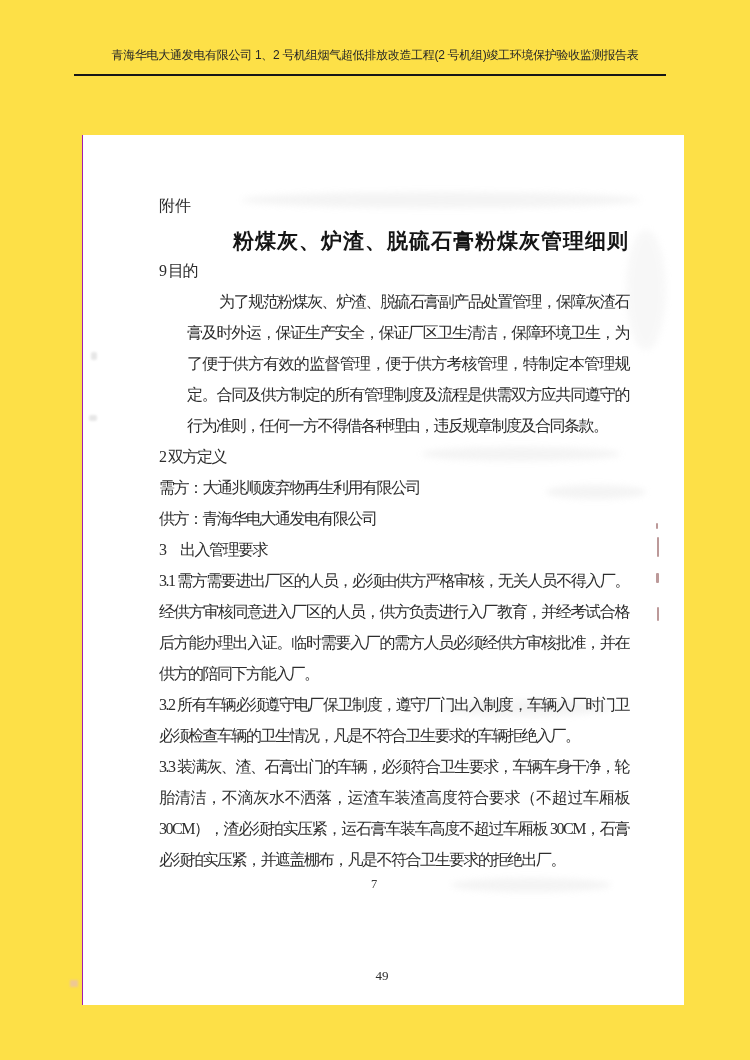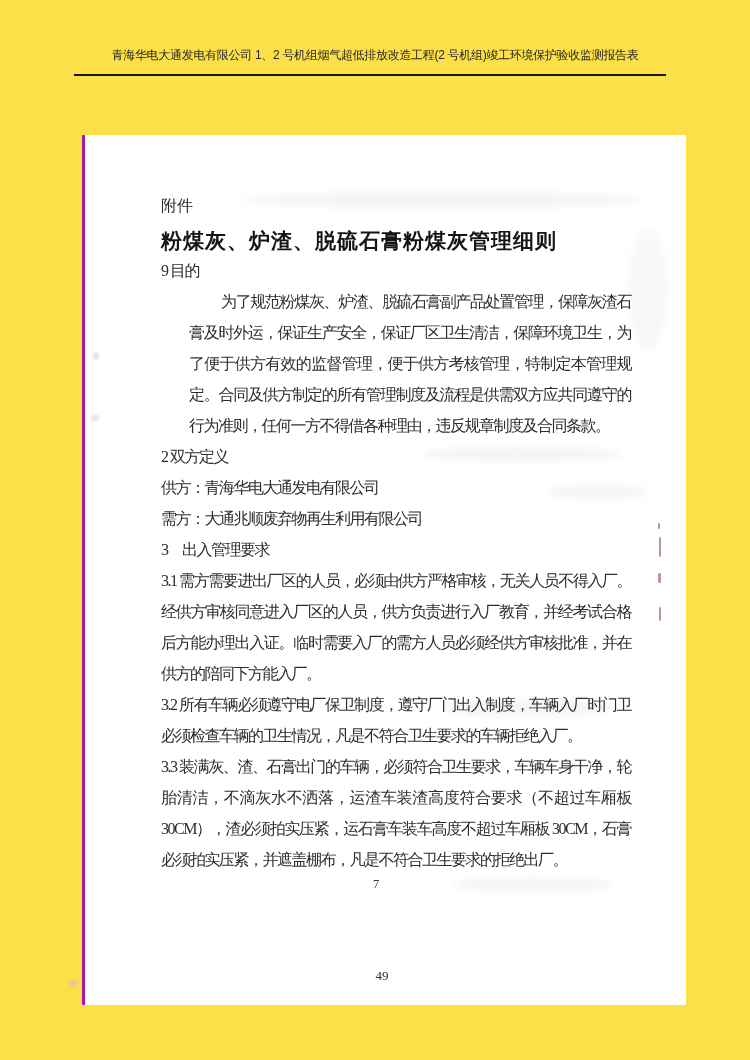--- a/index.html
+++ b/index.html
@@ -19,30 +19,30 @@
     font-size: 12px; letter-spacing: -0.3px; color: #262626;
   }
   .header-rule {
     position: absolute; top: 74px; left: 74px; width: 592px; height: 2px;
     background: #161616;
   }
 
   
   .scan-page {
     position: absolute; left: 82px; top: 135px; width: 601px; height: 870px;
-    background: #ffffff; border-left: 3px solid #a21caf;
+    background: #ffffff; border-left: 1px solid #a21caf;
   }
   .scan-content { position: absolute; left: 76px; top: 60px; width: 470px; }
 
   .attachment-label { font-size: 16px; line-height: 22px; color: #2d2d2d; }
   .doc-title {
     margin: 10px 0 0 0;
     font-family: "Liberation Sans", "DejaVu Sans", sans-serif;
     font-size: 21px; font-weight: bold; color: #151515;
-    text-align: left; line-height: 28px; letter-spacing: 1px;
+    text-align: right; line-height: 28px; letter-spacing: 1px;
   }
   .para {
     margin: 0; font-size: 16px; line-height: 31px;
     letter-spacing: -1.5px; text-align: justify; text-justify: inter-character;
     color: #2d2d2d;
   }
   .para.indent { text-indent: 2em; margin-left: 28px; }
 
   .scan-page-number {
     margin-top: 2px; text-align: center; padding-right: 40px;
@@ -88,22 +88,22 @@
     <div class="artifact-red" style="left:573px; top:438px; width:3px; height:10px;"></div>
     <div class="artifact-red" style="left:574px; top:472px; width:2px; height:14px;"></div>
 
     <div class="scan-content">
       <div class="attachment-label">附件</div>
       <h1 class="doc-title">粉煤灰、炉渣、脱硫石膏粉煤灰管理细则</h1>
 
       <p class="para">9 目的</p>
       <p class="para indent">为了规范粉煤灰、炉渣、脱硫石膏副产品处置管理，保障灰渣石膏及时外运，保证生产安全，保证厂区卫生清洁，保障环境卫生，为了便于供方有效的监督管理，便于供方考核管理，特制定本管理规定。合同及供方制定的所有管理制度及流程是供需双方应共同遵守的行为准则，任何一方不得借各种理由，违反规章制度及合同条款。</p>
       <p class="para">2 双方定义</p>
+      <p class="para">需方：大通兆顺废弃物再生利用有限公司</p>
       <p class="para">供方：青海华电大通发电有限公司</p>
-      <p class="para">需方：大通兆顺废弃物再生利用有限公司</p>
       <p class="para">3　出入管理要求</p>
       <p class="para">3.1 需方需要进出厂区的人员，必须由供方严格审核，无关人员不得入厂。经供方审核同意进入厂区的人员，供方负责进行入厂教育，并经考试合格后方能办理出入证。临时需要入厂的需方人员必须经供方审核批准，并在供方的陪同下方能入厂。</p>
       <p class="para">3.2 所有车辆必须遵守电厂保卫制度，遵守厂门出入制度，车辆入厂时门卫必须检查车辆的卫生情况，凡是不符合卫生要求的车辆拒绝入厂。</p>
       <p class="para">3.3 装满灰、渣、石膏出门的车辆，必须符合卫生要求，车辆车身干净，轮胎清洁，不滴灰水不洒落，运渣车装渣高度符合要求（不超过车厢板30CM），渣必须拍实压紧，运石膏车装车高度不超过车厢板 30CM，石膏必须拍实压紧，并遮盖棚布，凡是不符合卫生要求的拒绝出厂。</p>
 
       <div class="scan-page-number">7</div>
     </div>
   </div>
 
   <div class="pink-tick" style="left:70px; top:980px; width:8px; height:7px;"></div>

